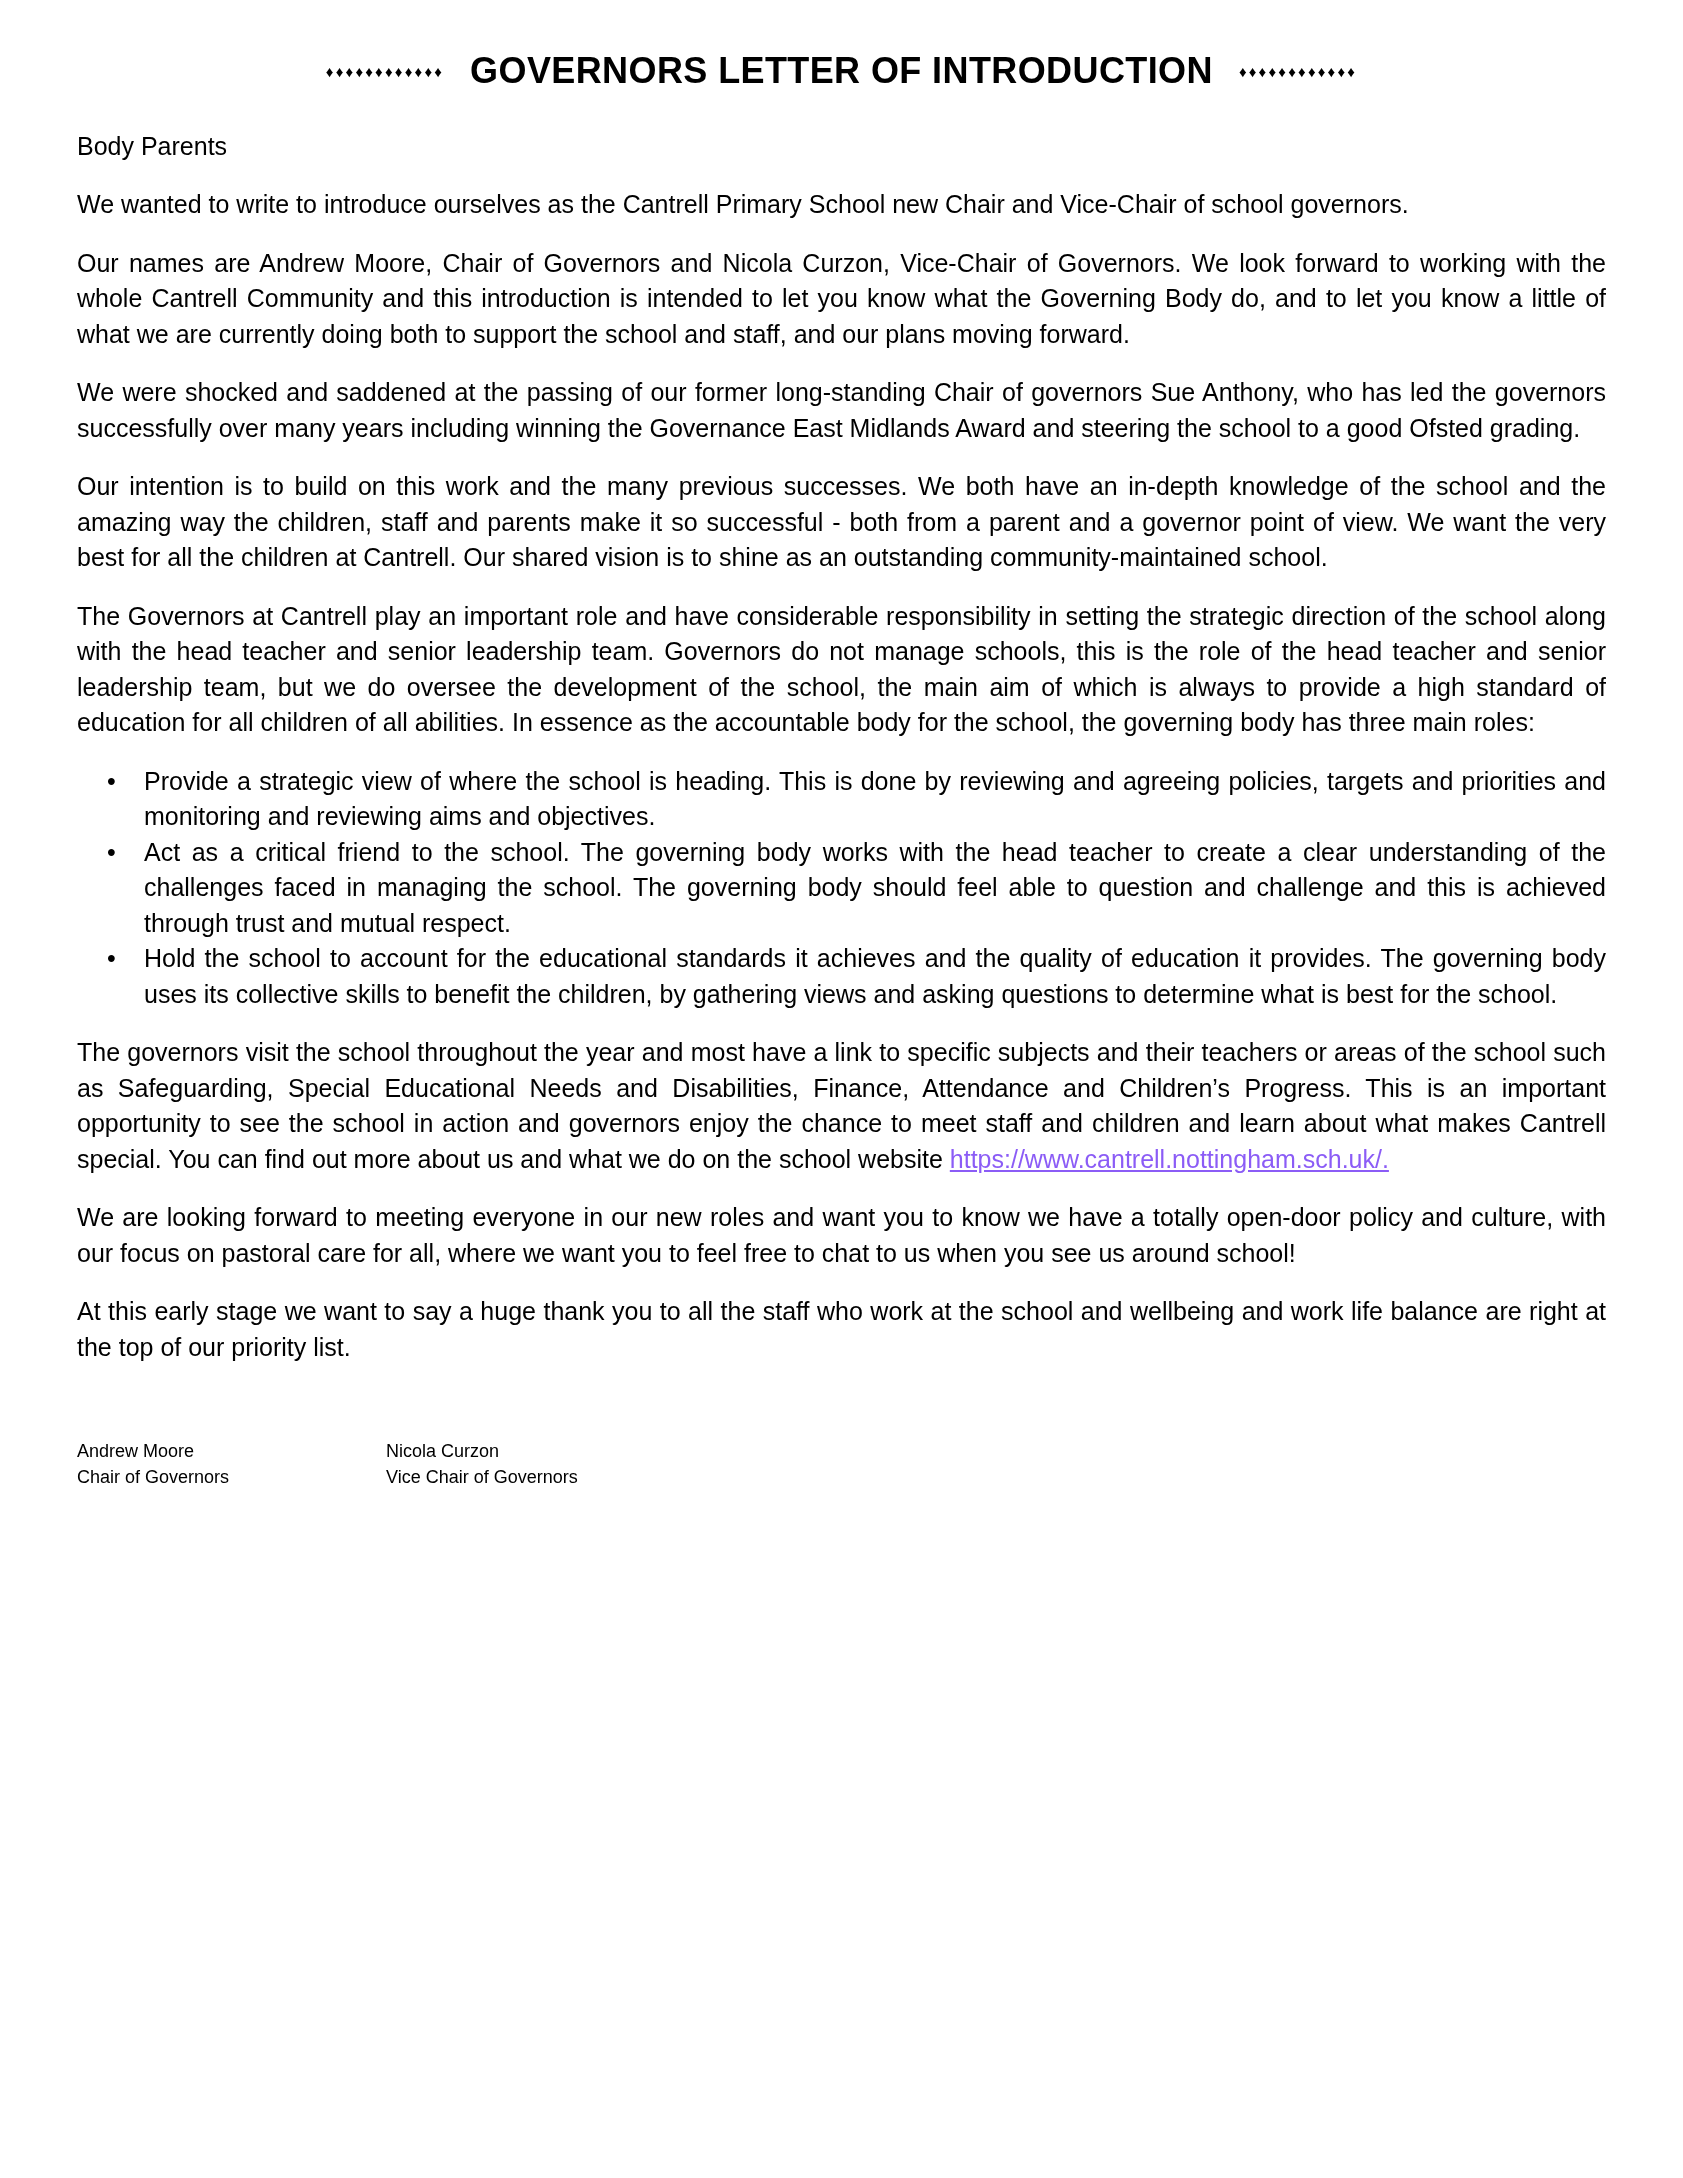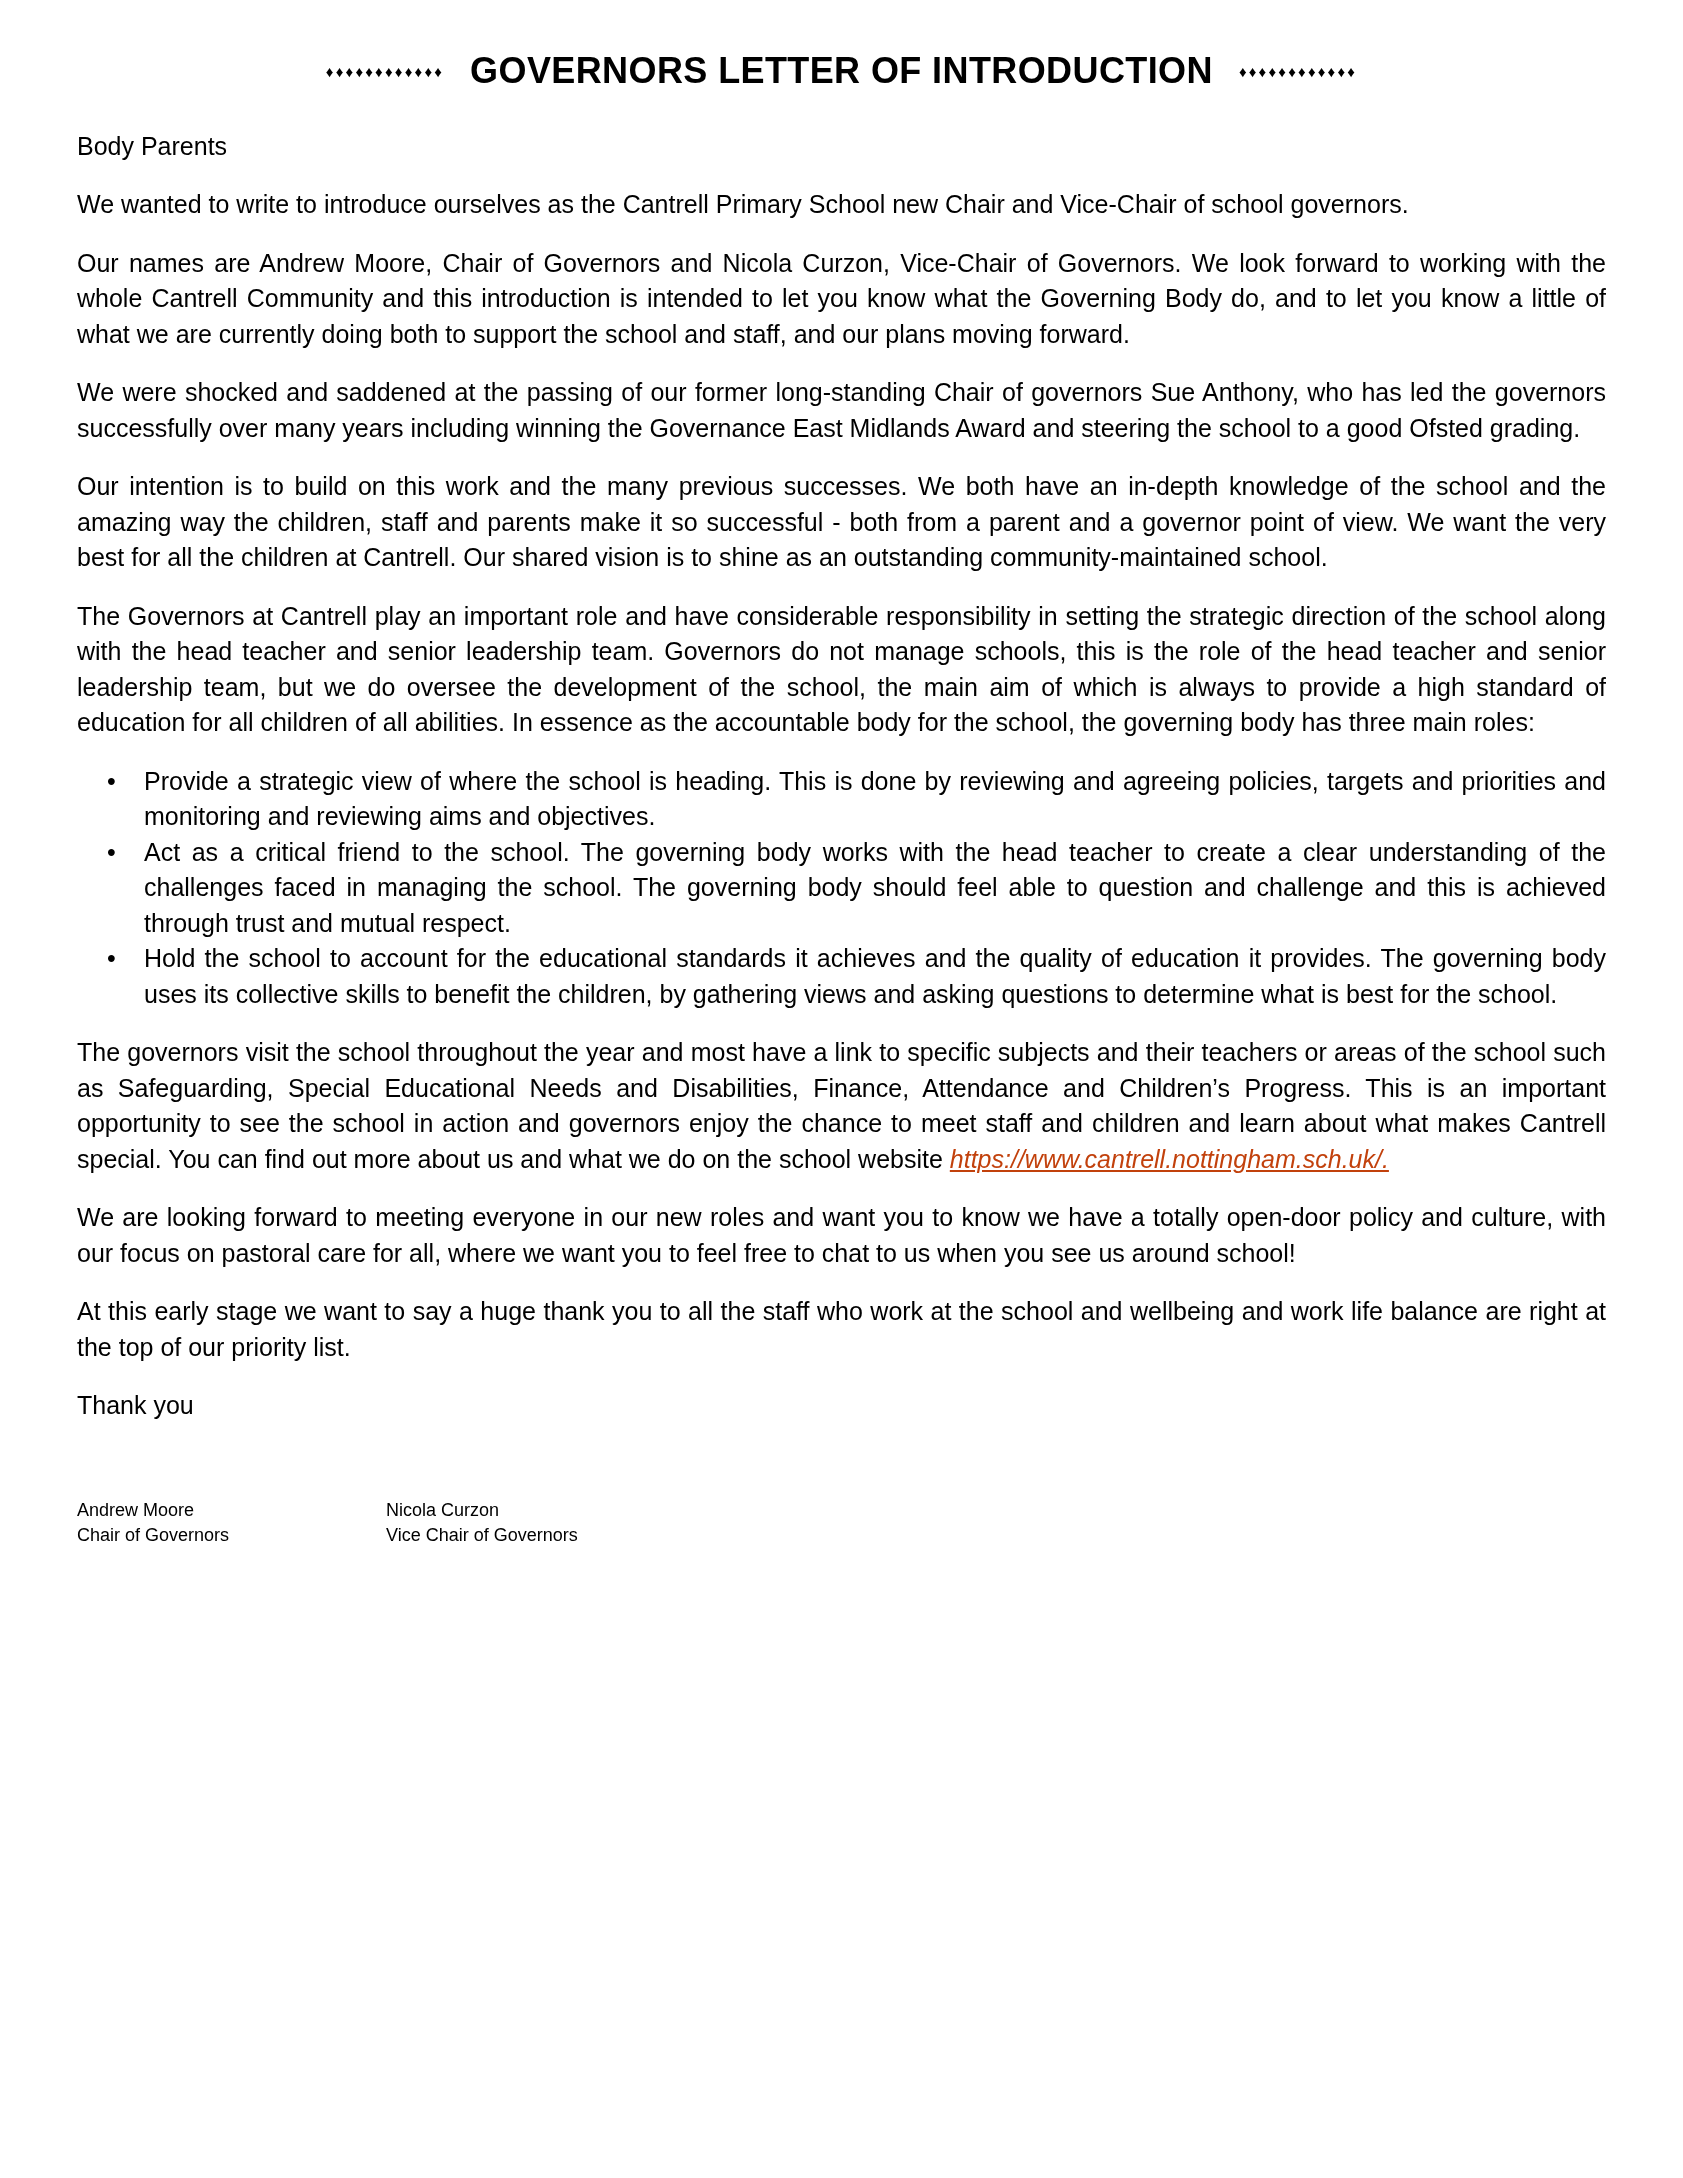--- a/index.html
+++ b/index.html
@@ -79,24 +79,23 @@
     position: absolute;
     left: 30px;
     top: 0;
     font-size: 25px;
     line-height: 1.42;
   }
 
   
   a.weblink,
   .weblink {
-    color: #c2410c;
+    color: #8b5cf6;
     text-decoration: underline;
     word-break: break-all;
-    font-style: italic;
   }
 
   
   .signature-block {
     margin-top: 74px;
   }
   .sig-row {
     display: flex;
     line-height: 1.42;
     font-size: 18px;
@@ -150,21 +149,20 @@
       </li>
     </ul>
 
     <p class="para"><span>The governors visit the school throughout the year and most have a link to specific subjects and their teachers or areas of the school such as Safeguarding, Special Educational Needs and Disabilities, Finance, Attendance and Children’s Progress.  This is an important opportunity to see the school in action and governors enjoy the chance to meet staff and children and learn about what makes Cantrell special.  You can find out more about us and what we do on the school website </span><a class="weblink" href="#">https://www.cantrell.nottingham.sch.uk/.</a></p>
 
     <p class="para">We are looking forward to meeting everyone in our new roles and want you to know we have a totally open-door policy and culture, with our focus on pastoral care for all, where we want you to feel free to chat to us when you see us around school!</p>
 
     <p class="para">At this early stage we want to say a huge thank you to all the staff who work at the school and wellbeing and work life balance are right at the top of our priority list.</p>
 
 
-    <p class="para salutation">Thank you</p>
 
     <div class="signature-block">
       <div class="sig-row">
         <span class="sig-col-left">Andrew Moore</span>
         <span class="sig-col-right">Nicola Curzon</span>
       </div>
       <div class="sig-row">
         <span class="sig-col-left">Chair of Governors</span>
         <span class="sig-col-right">Vice Chair of Governors</span>
       </div>

